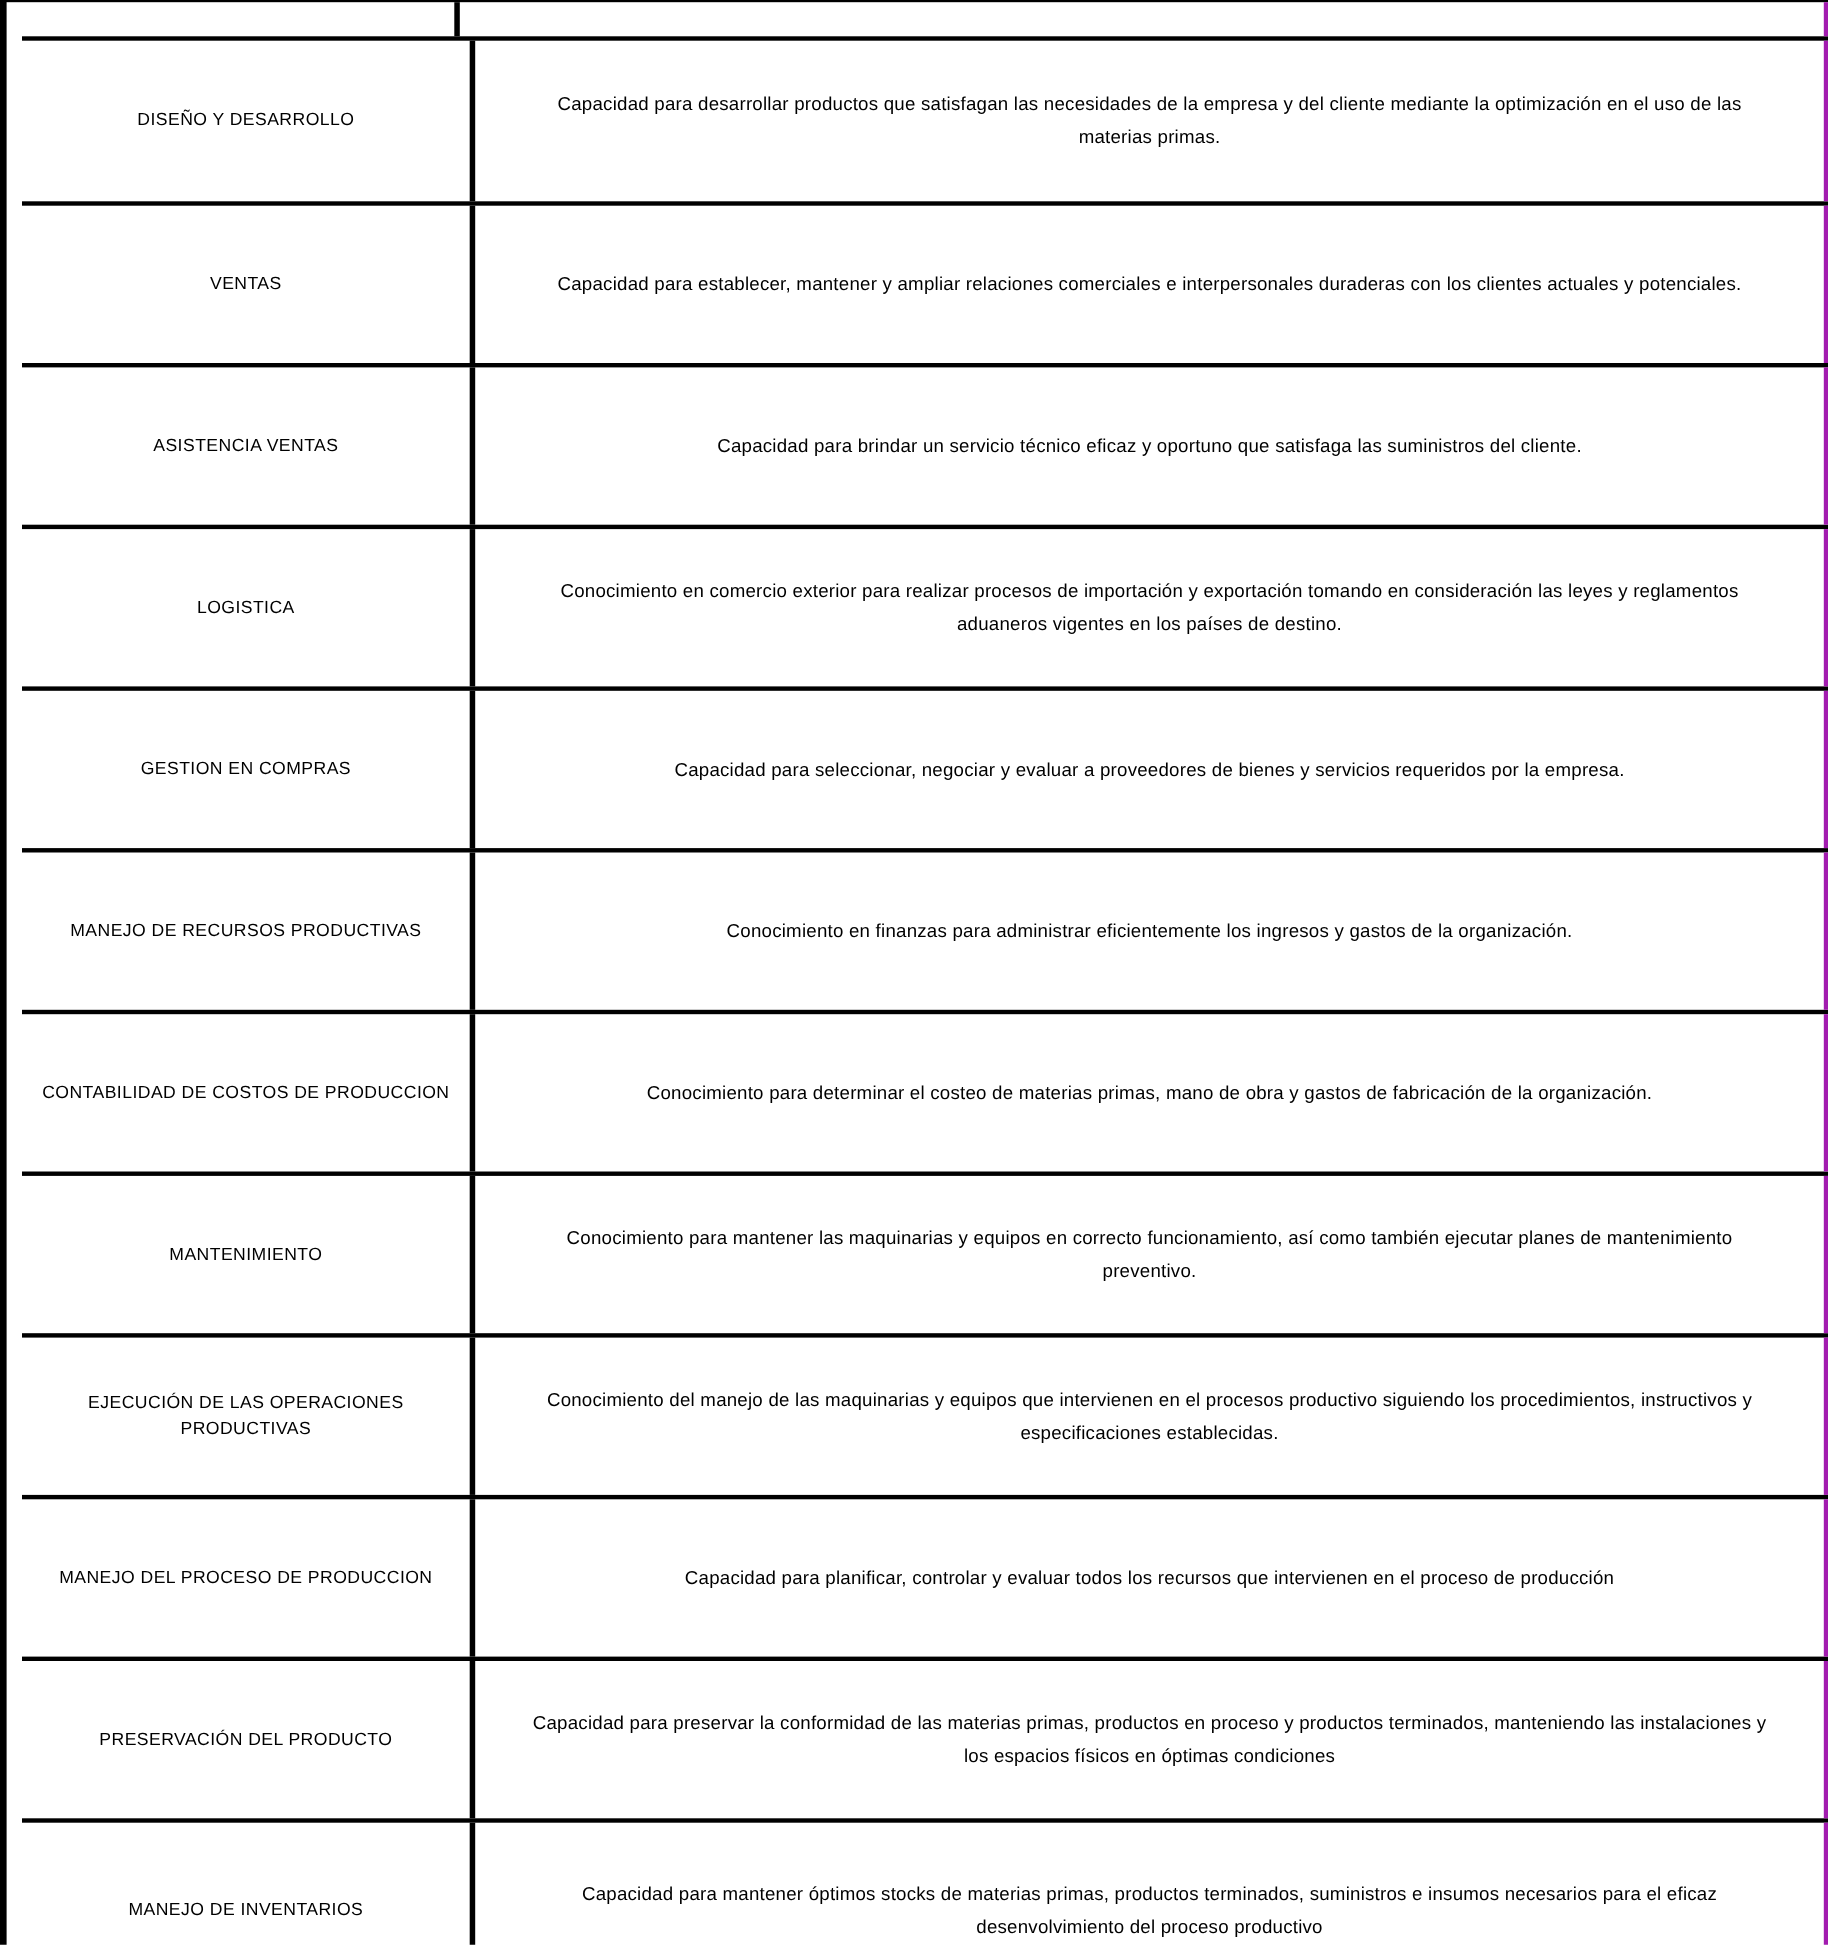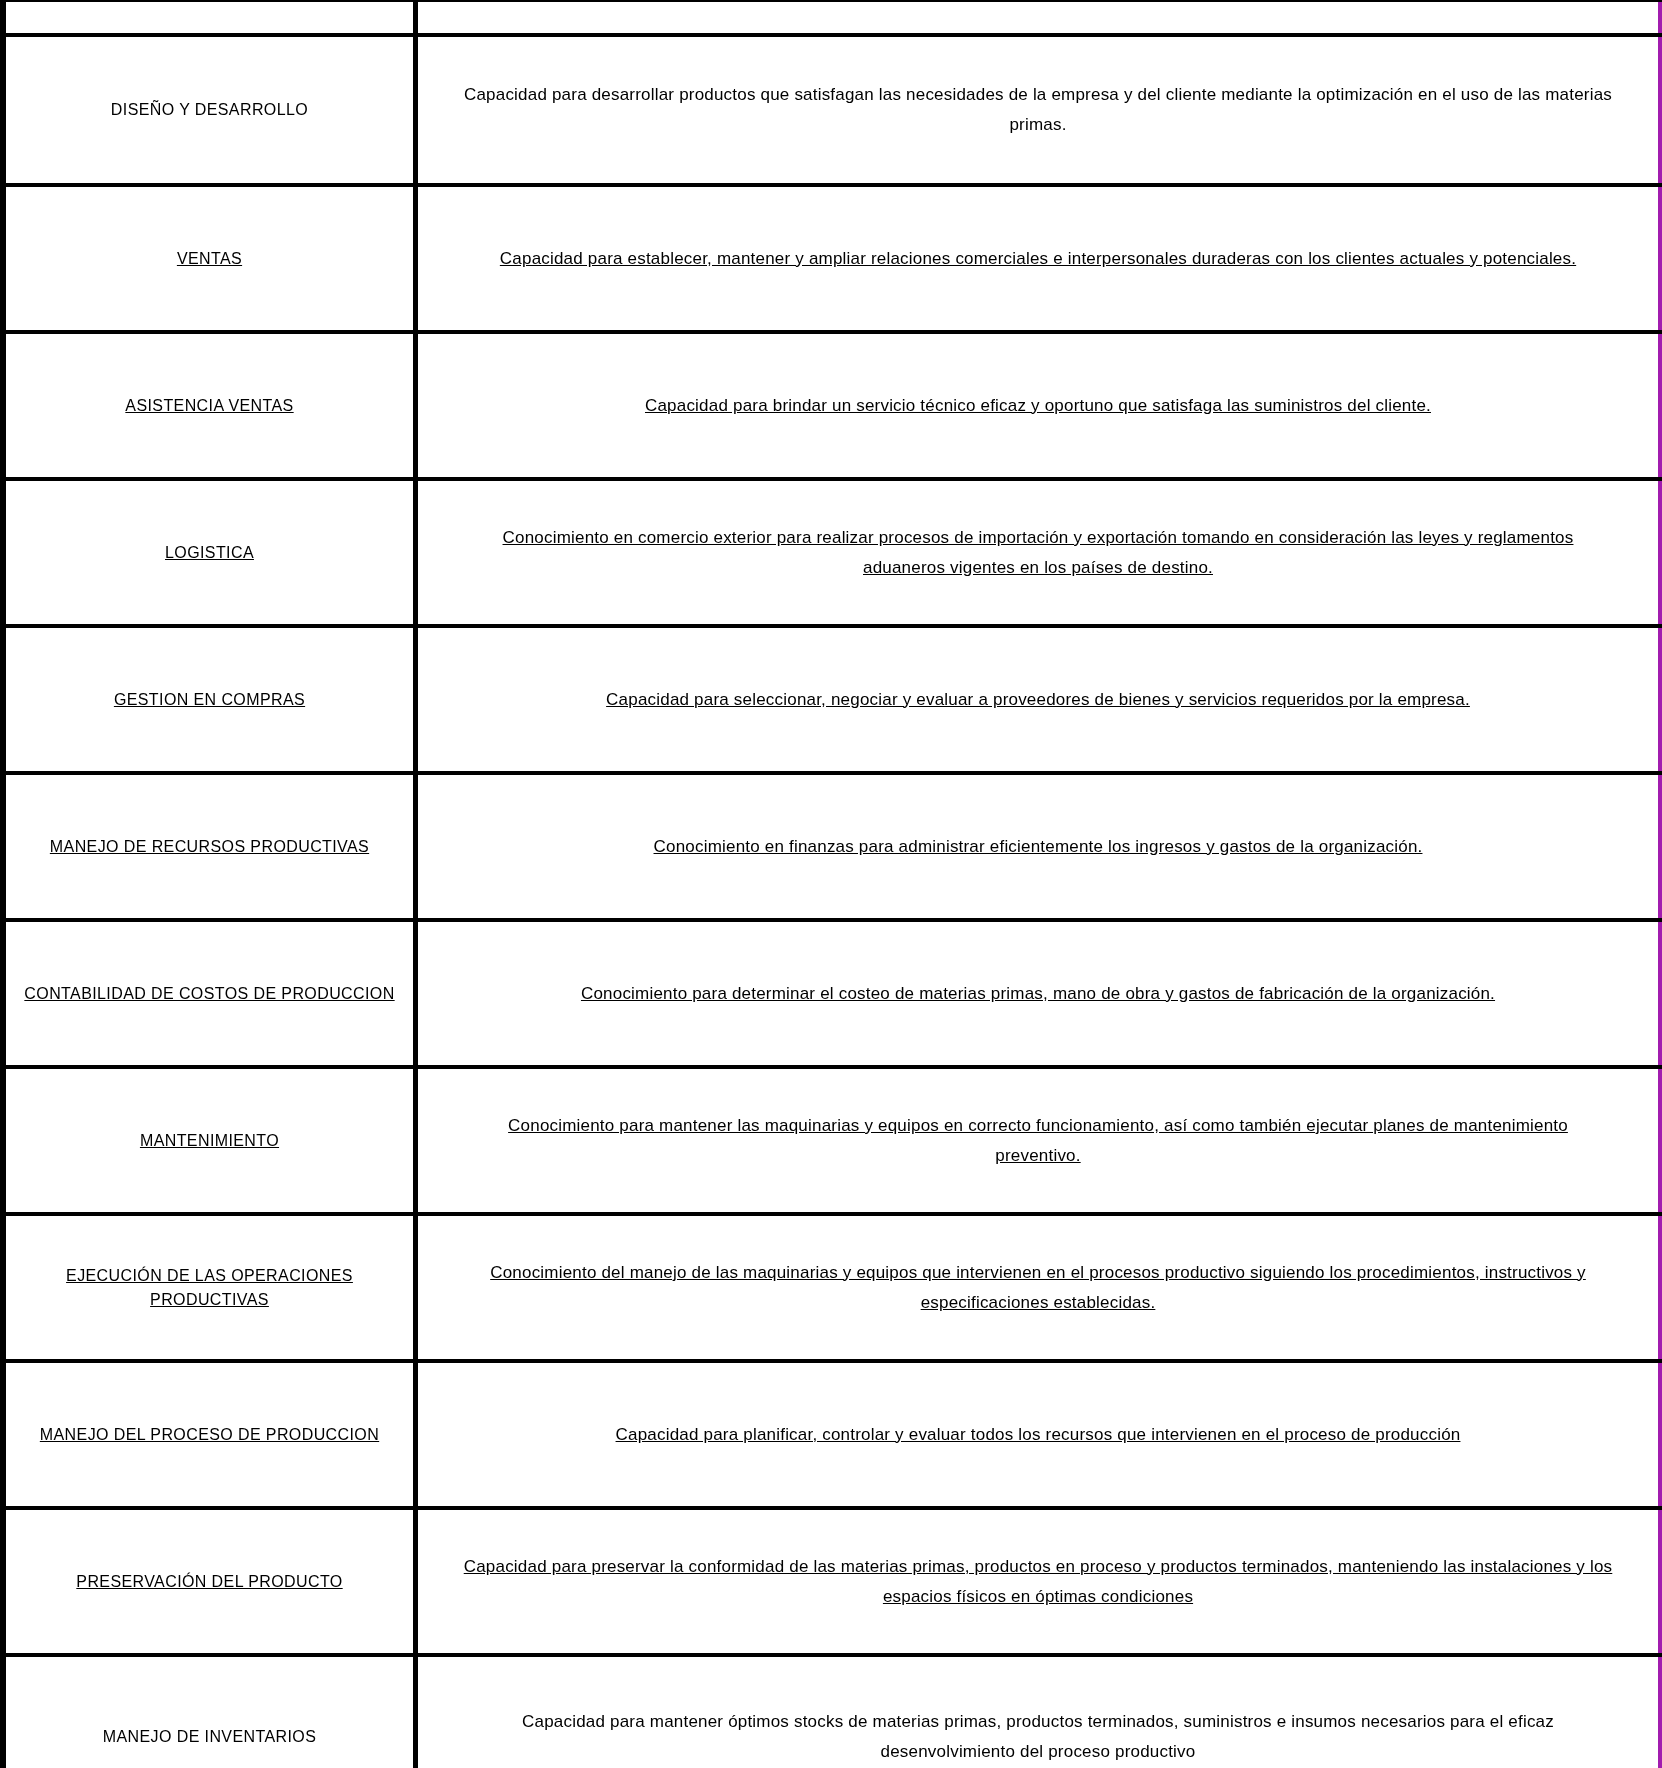--- a/index.html
+++ b/index.html
@@ -24,20 +24,21 @@
     border-top: 2px solid #000;
     border-left: 6px solid #000;
     background: #fff;
   }
   .row {
     display: grid;
     grid-template-columns: 412px 1fr;
   }
   .row + .row {
     border-top: 4px solid #000;
+    margin-left: 14px;
   }
   .cell {
     box-sizing: border-box;
     display: flex;
     align-items: center;
     justify-content: center;
     text-align: center;
   }
   .label-cell {
     border-right: 5px solid #000;
@@ -48,21 +49,21 @@
   }
   .desc-cell {
     border-right: 4px solid #a21caf;
     padding: 8px 45px;
     font-size: 17px;
     letter-spacing: 0.2px;
     line-height: 30px;
   }
   .row-empty .cell { min-height: 31px; }
   .row-tall .cell  { min-height: 146px; }
-  .row-std .cell   { min-height: 143px; text-decoration: underline; }
+  .row-std .cell   { min-height: 143px; }
   .row-last .cell  { min-height: 160px; }
   .artifact-mark {
     position: absolute;
     left: 615px;
     top: 0;
     width: 3px;
     height: 5px;
     background: #000;
   }
 </style>

